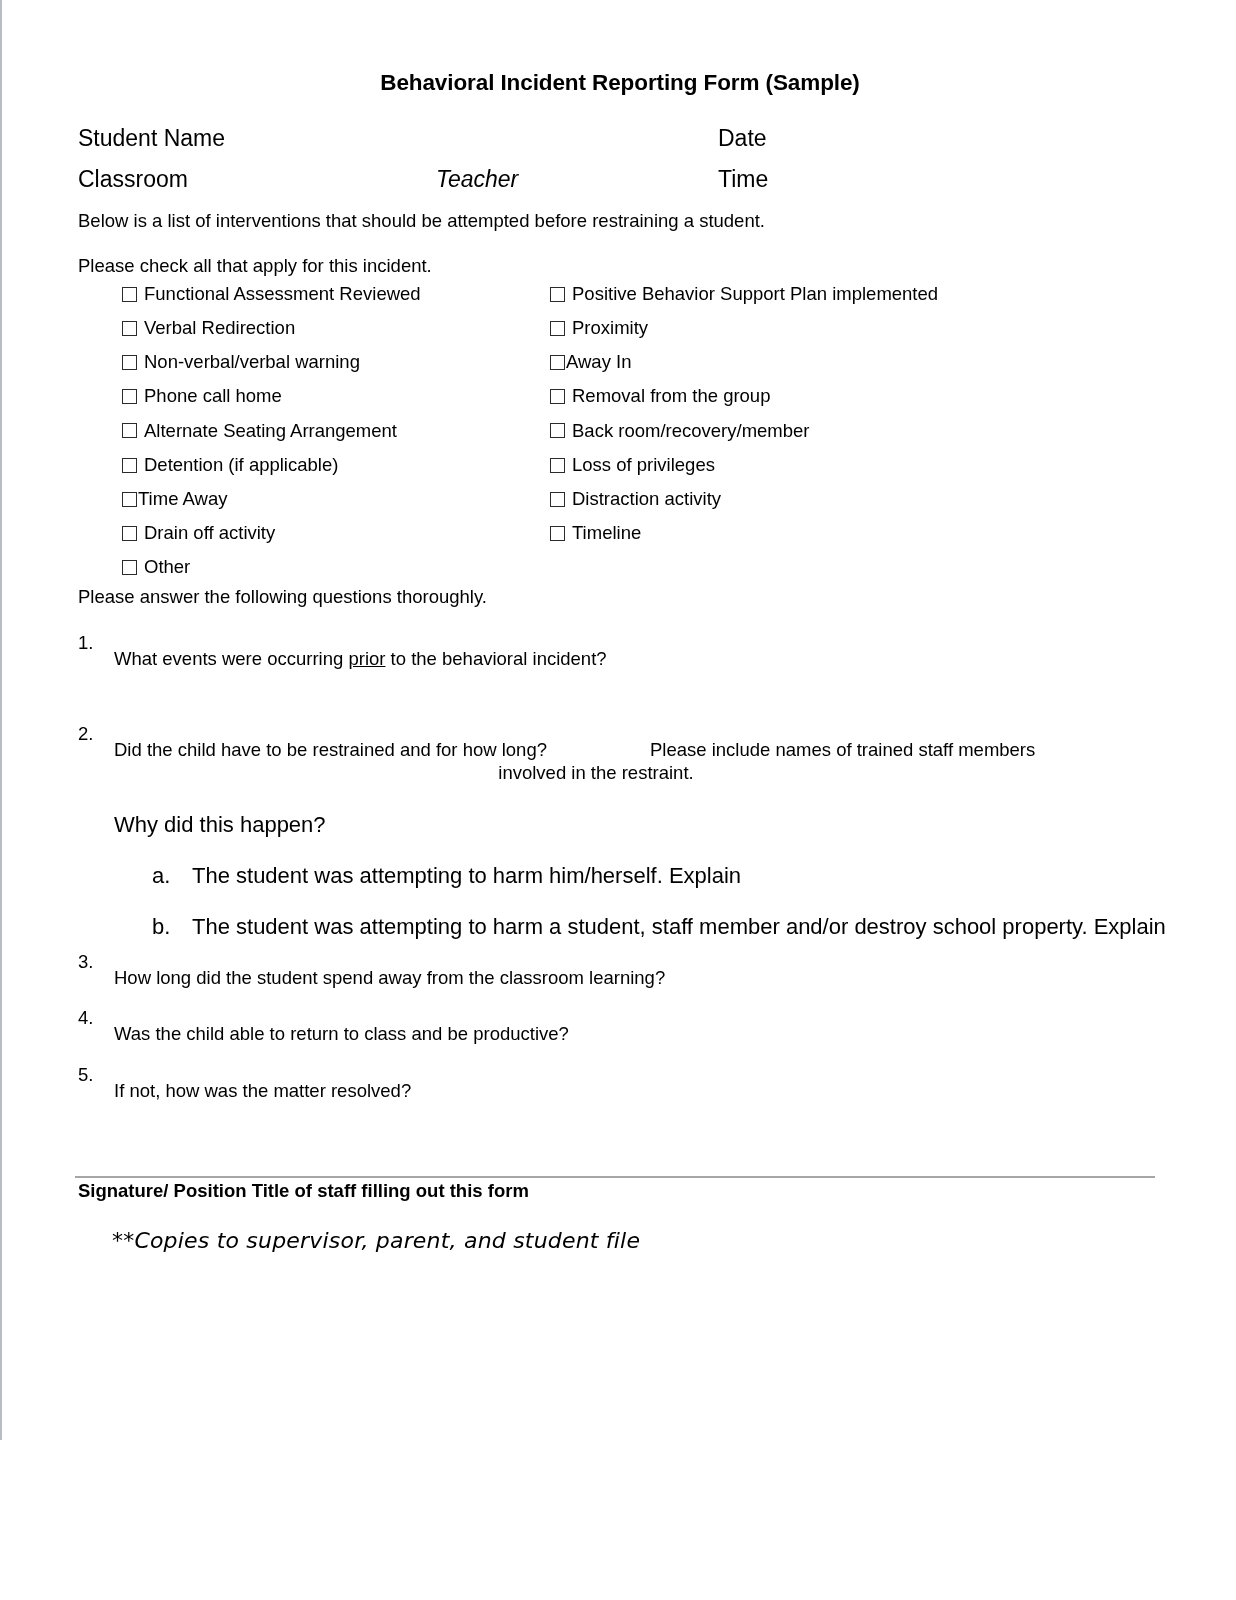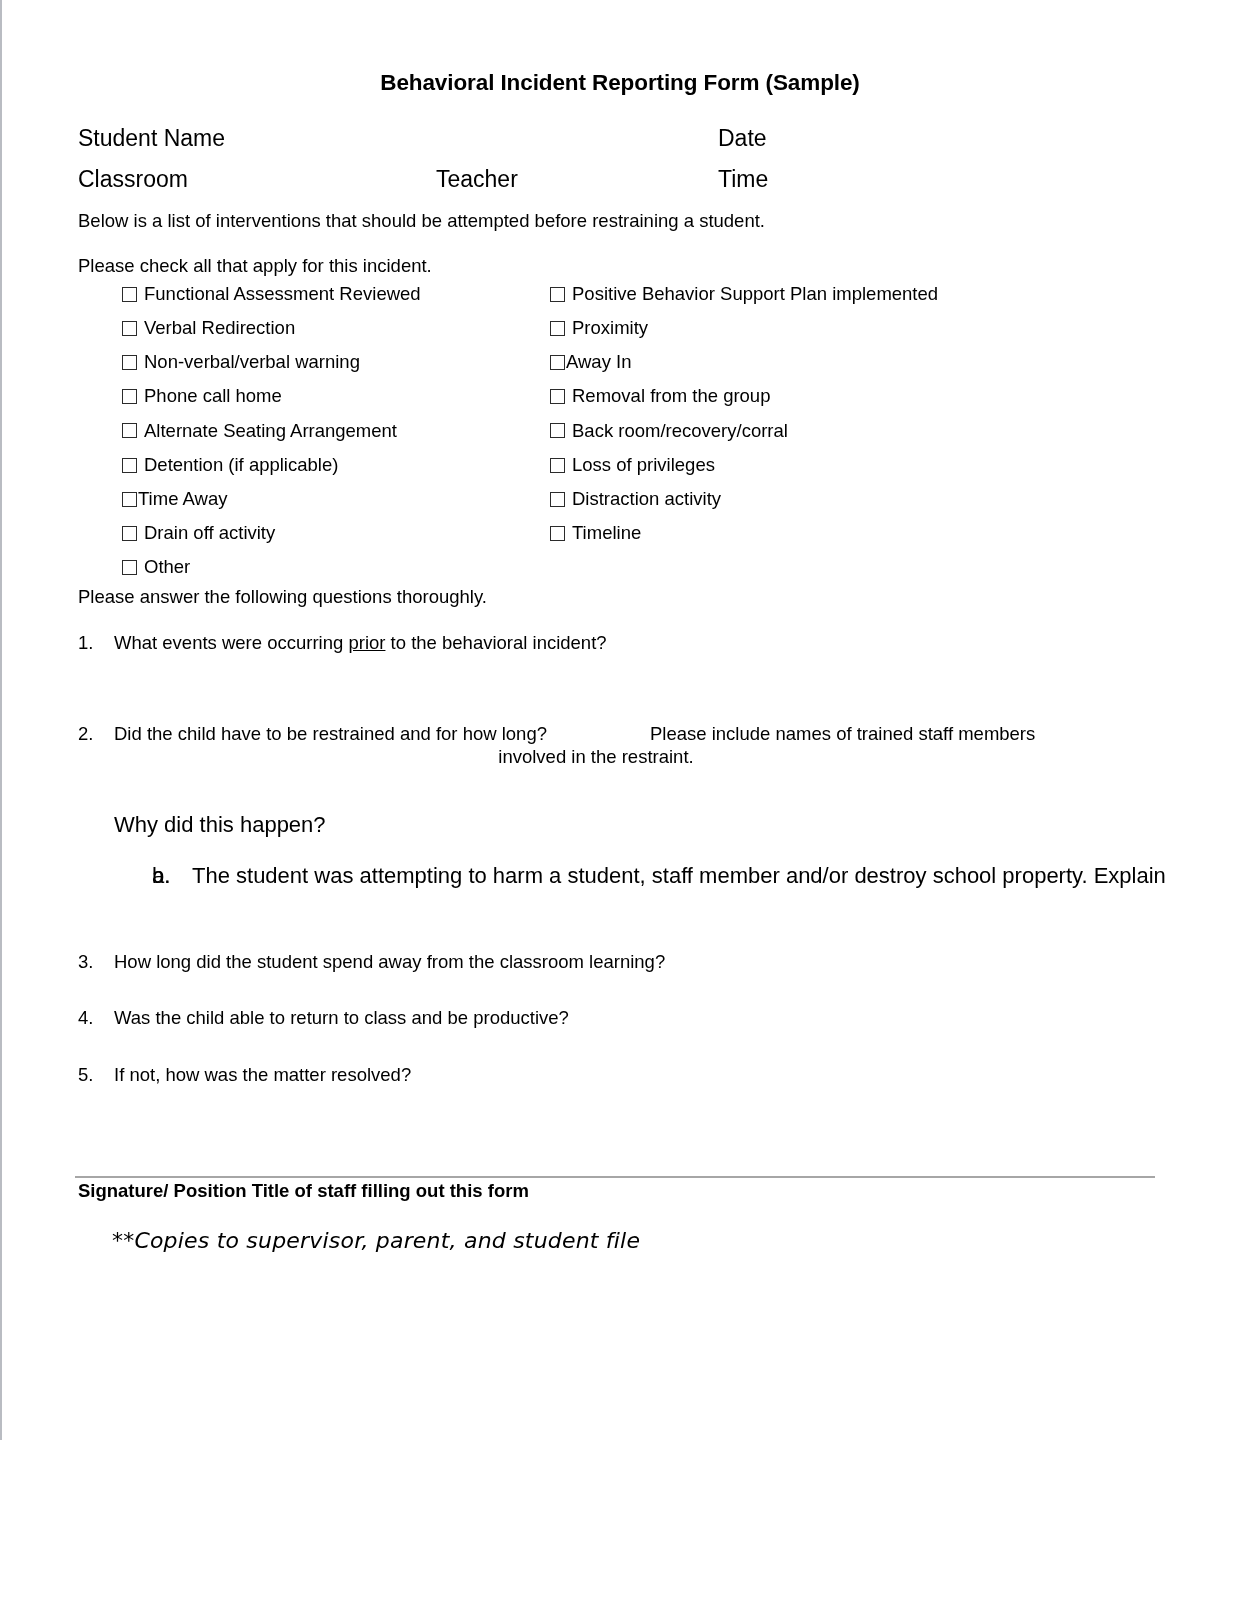--- a/index.html
+++ b/index.html
@@ -35,21 +35,21 @@
 
   
   .field-row {
     position: absolute;
     left: 76px;
     width: 1080px;
     height: 30px;
     font-size: 23px;
   }
   .field-row .f-name  { position: absolute; left: 0px;   top: 0; }
-  .field-row .f-mid   { position: absolute; left: 358px; top: 0; }
+  .field-row .f-mid   { position: absolute; left: 358px; top: 0; font-style: italic; }
   .field-row .f-right { position: absolute; left: 640px; top: 0; }
 
   #row-student { top: 125px; }
   #row-class   { top: 166px; }
 
   
   .intro-line {
     position: absolute;
     left: 76px;
     font-size: 18.5px;
@@ -102,20 +102,21 @@
   .q .q-num {
     position: absolute;
     left: 0;
     top: 0;
     width: 26px;
     text-align: left;
   }
   .q .q-text {
     display: block;
     margin-left: 36px;
+    margin-top: 16px;
   }
 
   #q1 { left: 76px; top: 631px; width: 1000px; }
   #q2 { left: 76px; top: 722px; width: 1000px; }
   #q3 { left: 76px; top: 950px; width: 1000px; }
   #q4 { left: 76px; top: 1006px; width: 1000px; }
   #q5 { left: 76px; top: 1063px; width: 1000px; }
 
   #q2 .q2-main {
     display: inline-block;
@@ -252,21 +253,21 @@
         <div class="cb-item tight">
           <span class="cb-box"></span>
           <span class="cb-label">Away In</span>
         </div>
         <div class="cb-item">
           <span class="cb-box"></span>
           <span class="cb-label">Removal from the group</span>
         </div>
         <div class="cb-item">
           <span class="cb-box"></span>
-          <span class="cb-label">Back room/recovery/corral</span>
+          <span class="cb-label">Back room/recovery/member</span>
         </div>
         <div class="cb-item">
           <span class="cb-box"></span>
           <span class="cb-label">Loss of privileges</span>
         </div>
         <div class="cb-item">
           <span class="cb-box"></span>
           <span class="cb-label">Distraction activity</span>
         </div>
         <div class="cb-item">
@@ -288,20 +289,21 @@
     <span class="q-text">
       <span class="q2-main">Did the child have to be restrained and for how long?</span><span class="q2-aside">Please include names of trained staff members</span>
       <span class="q2-second">involved in the restraint.</span>
     </span>
   </div>
 
   <div id="why-block">
     <span class="why-heading">Why did this happen?</span>
     <div class="sub-item">
       <span class="sub-letter">a.</span>
+      <span>The student was attempting to harm him/herself.  Explain</span>
     </div>
     <div class="sub-item">
       <span class="sub-letter">b.</span>
       <span>The student was attempting to harm a student, staff member and/or destroy school property.  Explain</span>
     </div>
   </div>
 
   <div class="q" id="q3">
     <span class="q-num">3.</span>
     <span class="q-text">How long did the student spend away from the classroom learning?</span>

